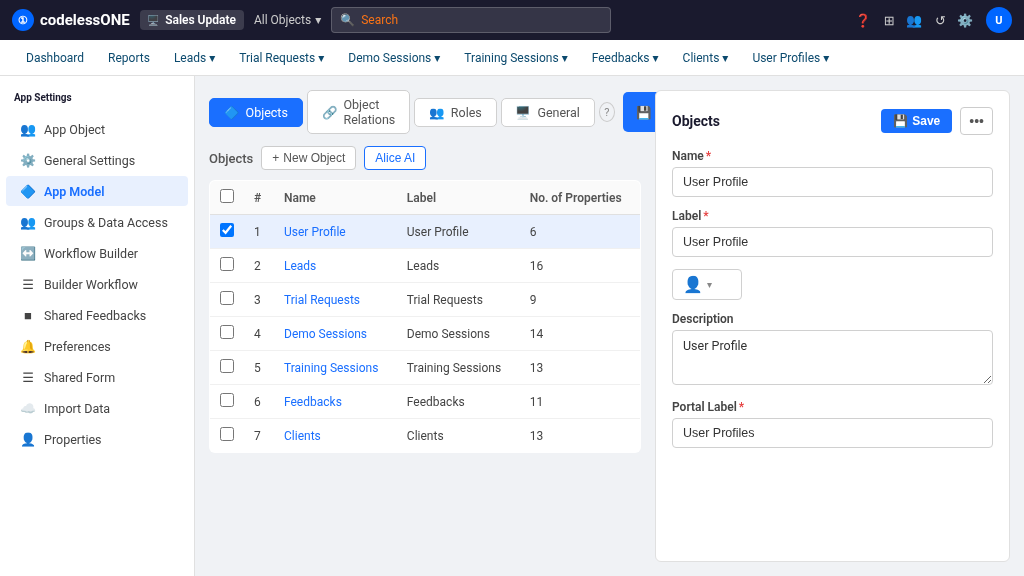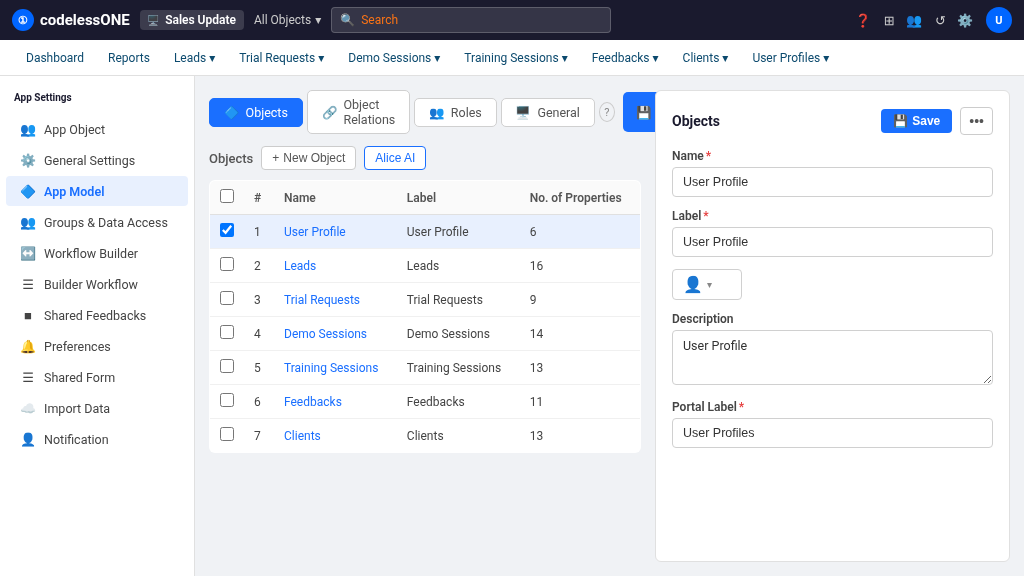--- a/index.html
+++ b/index.html
@@ -182,21 +182,21 @@
     <div class="sidebar-item">
       <div class="sidebar-item-icon">☰</div>
       <span>Shared Form</span>
     </div>
     <div class="sidebar-item">
       <div class="sidebar-item-icon">☁️</div>
       <span>Import Data</span>
     </div>
     <div class="sidebar-item">
       <div class="sidebar-item-icon">👤</div>
-      <span>Notification</span>
+      <span>Properties</span>
     </div>
   </div>
 
   <div class="content-area">
 
     <div class="left-panel">
 
       <div class="tabs-bar">
         <div class="tab active">
           <span>🔷</span>

